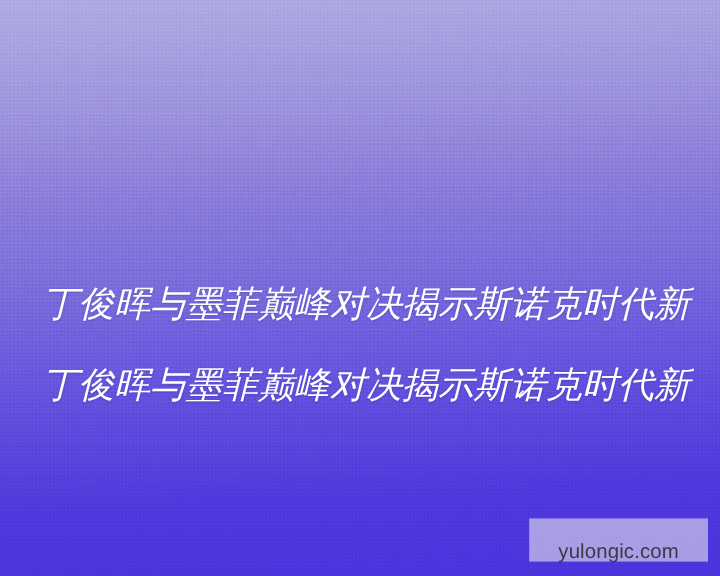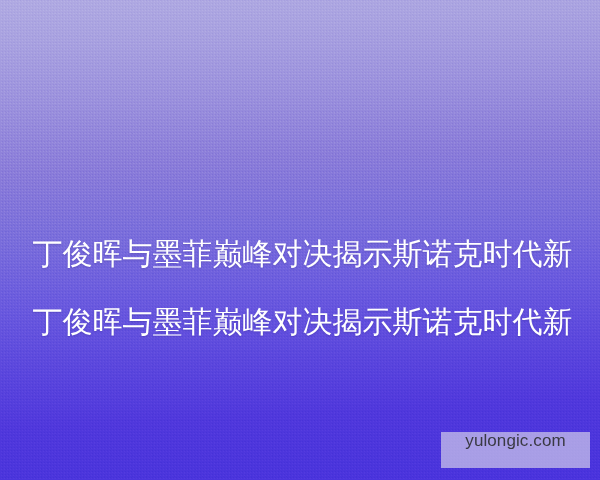--- a/index.html
+++ b/index.html
@@ -55,35 +55,36 @@
   .headline {
     position: absolute;
     left: 30px;
     top: 203px;
     width: 545px;
     color: #ffffff;
     font-size: 30px;
     line-height: 34px;
     letter-spacing: 0px;
     font-weight: 400;
-    text-align: center;
+    text-align: right;
     white-space: pre-line;
     text-shadow: 0 1px 2px rgba(40,28,110,.25);
+    font-style: italic;
   }
 
   
   .watermark {
     position: absolute;
     left: 441px;
     top: 432px;
     width: 149px;
     height: 36px;
     background: rgba(226, 222, 236, .62);
     display: flex;
-    align-items: flex-start;
+    align-items: flex-end;
     justify-content: center;
   }
   .watermark-text {
     color: #3a3a44;
     font-size: 17px;
     line-height: 1;
     letter-spacing: .1px;
     font-weight: 400;
   }
 </style>

